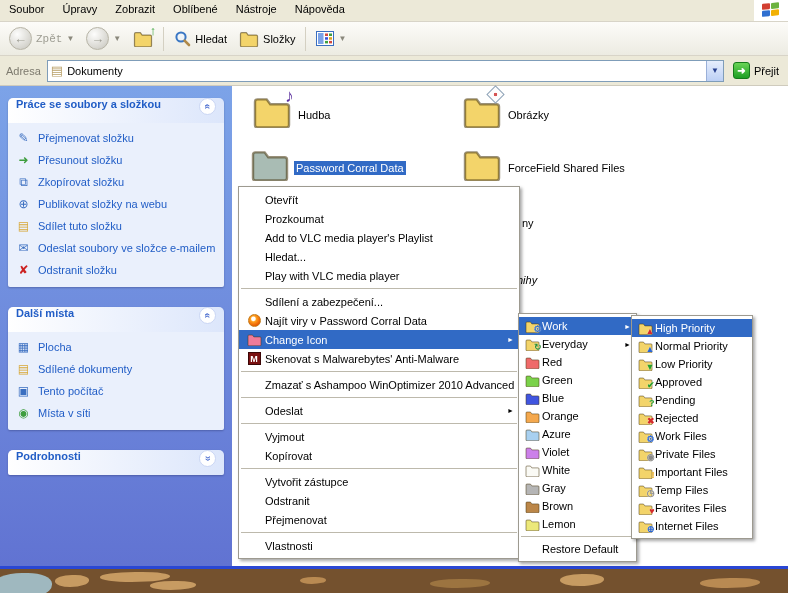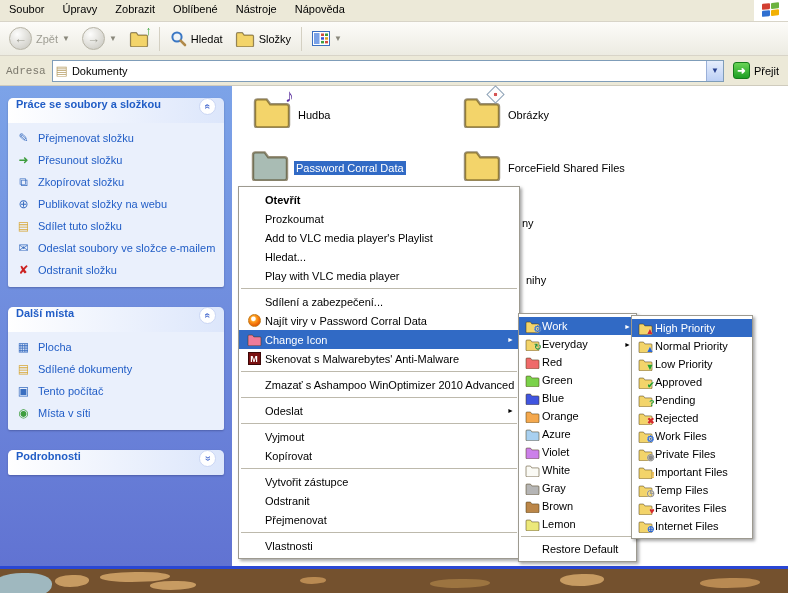--- a/index.html
+++ b/index.html
@@ -10,29 +10,29 @@
   .menubar { height:22px; background:#ece9d8; border-bottom:1px solid #d8d4c8; display:flex; align-items:flex-start; position:relative; }
   .mb-item { padding:3px 9px; cursor:default; }
   .logo-box { position:absolute; right:0; top:0; width:34px; height:21px; background:#fff; display:flex; align-items:center; justify-content:center; }
   .flag { width:18px; height:15px; display:grid; grid-template-columns:8px 8px; grid-template-rows:6px 6px; gap:1px; transform:skewY(-6deg); }
   .flag i { display:block; border-radius:1px; }
 
   
   .toolbar { height:34px; background:linear-gradient(#fdfcf9,#ecebe2); border-bottom:1px solid #d8d4c8; display:flex; align-items:center; padding:0 4px; gap:2px; }
   .tb-btn { display:flex; align-items:center; gap:4px; padding:2px 5px; height:30px; border-radius:3px; }
   .circle { width:23px; height:23px; border-radius:50%; border:1px solid #b7b4a6; background:radial-gradient(circle at 35% 30%, #fdfdfc, #d9d8d2 65%, #c2c1ba); display:flex; align-items:center; justify-content:center; color:#9d9c92; font-weight:bold; font-size:13px; }
-  .dim { color:#9d9c92; }
+  .dim { color:#9d9c92;font-family:Liberation Mono, monospace; }
   .caret { font-size:8px; color:#8a887c; }
   .tb-sep { width:1px; height:24px; background:#d4d0c2; margin:0 3px; }
   .ico-wrap { position:relative; display:inline-flex; }
   .up-arr { position:absolute; right:-3px; top:-7px; color:#2f9e2f; font-weight:bold; font-size:13px; text-shadow:0 0 1px #fff; }
 
   
   .addrbar { height:30px; background:#ece9d8; border-bottom:1px solid #cfcbbd; display:flex; align-items:center; padding:0 6px; gap:6px; }
-  .addr-label { color:#7d7a6e;font-family:Liberation Mono, monospace; }
+  .addr-label { color:#7d7a6e; }
   .combo { flex:1; height:22px; background:#fff; border:1px solid #7f9db9; display:flex; align-items:center; padding-left:3px; gap:4px; }
   .combo-val { flex:1; }
   .combo-btn { width:17px; height:20px; background:linear-gradient(#e6eefc,#bcd0f5); border-left:1px solid #9ab0d8; display:flex; align-items:center; justify-content:center; color:#27408f; font-size:8px; }
   .page-ic { color:#b9a068; font-size:13px; }
   .go { display:flex; align-items:center; gap:4px; padding:0 3px; }
   .go-ic { width:17px; height:17px; border-radius:3px; background:linear-gradient(#69d455,#1d9e24); border:1px solid #157a1a; color:#fff; font-size:10px; font-weight:bold; display:flex; align-items:center; justify-content:center; }
 
   
   .main { height:480px; display:flex; }
   .sidebar { width:232px; background:linear-gradient(180deg,#7ca3e8,#6173d2); padding:12px 8px 0 8px; overflow:hidden; }
@@ -64,21 +64,21 @@
   
   .menu { position:absolute; background:#fff; border:1px solid #9d9a90; box-shadow:2px 2px 3px rgba(0,0,0,.35); padding:3px 0; }
   .menu-row { display:flex; align-items:center; height:19px; padding:0 5px 0 4px; cursor:default; }
   .sub .menu-row { height:18px; padding-left:3px; }
   .mi-ic { width:22px; flex:0 0 22px; display:flex; align-items:center; justify-content:center; position:relative; }
   .sub .mi-ic { width:20px; flex:0 0 20px; }
   .mi-lb { flex:1; white-space:nowrap; }
   .mi-arr { font-size:7px; margin-left:4px; }
   .menu-sep { height:1px; background:#bdb9ac; margin:3px 2px; }
   .hl { background:#316ac5; color:#fff; }
-  .bold { font-weight:bold; }
+  .bold { font-weight:normal; }
   .ovl { position:absolute; font-weight:bold; line-height:1; }
   .avast { width:13px; height:13px; border-radius:50%; background:radial-gradient(circle at 40% 35%, #fff 18%, #ffa11e 30%, #e85500 75%, #b23800); border:1px solid #c47a18; display:inline-block; }
   .mbam { width:13px; height:13px; background:#7a1010; border:1px solid #3c0606; color:#fff; font-size:9px; font-weight:bold; display:inline-flex; align-items:center; justify-content:center; }
 
   svg { display:block; }
 </style>
 </head>
 <body>
 
 <div class="menubar">
@@ -273,21 +273,21 @@
       </div>
       <div class="file" style="left: 230px; top: 61px;">
         <span class="file-ic">
           <svg width="40" height="34" viewBox="0 0 16 14">
             <path d="M1 12.8 V3.2 Q1 2.2 2 2.2 H5.8 L7.3 4.2 H14 Q15 4.2 15 5.2 V12.8 Q15 13.8 14 13.8 H2 Q1 13.8 1 12.8 Z" fill="#f3d46a" stroke="rgba(70,52,12,0.55)" stroke-width="1"></path>
           </svg>
         </span>
         <span class="file-lb">ForceField Shared Files</span>
       </div>
       <span class="frag" style="left: 290px; top: 131px;">ny</span>
-      <span class="frag" style="left: 294px; top: 188px;">nihy</span>
+      <span class="frag" style="left: 285px; top: 188px; font-style: italic;">nihy</span>
     </div>
 </div>
 
 <div class="winborder"></div>
 <div class="desktop">
   <i style="left:-8px;top:4px;width:60px;height:26px;background:#9fb8bf;"></i>
   <i style="left:55px;top:6px;width:34px;height:12px;background:#c79b62;"></i>
   <i style="left:100px;top:3px;width:70px;height:10px;background:#c79b62;"></i>
   <i style="left:150px;top:12px;width:46px;height:9px;background:#c79b62;"></i>
   <i style="left:300px;top:8px;width:26px;height:7px;background:#b98a52;"></i>

